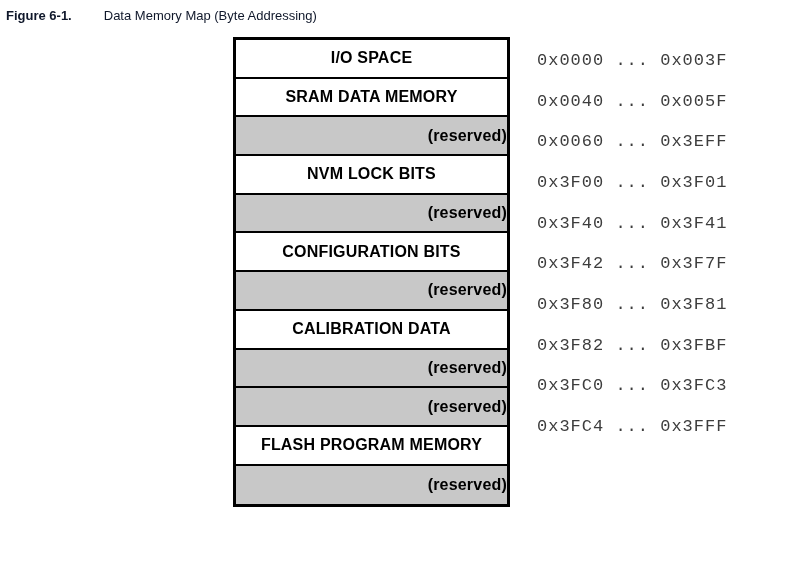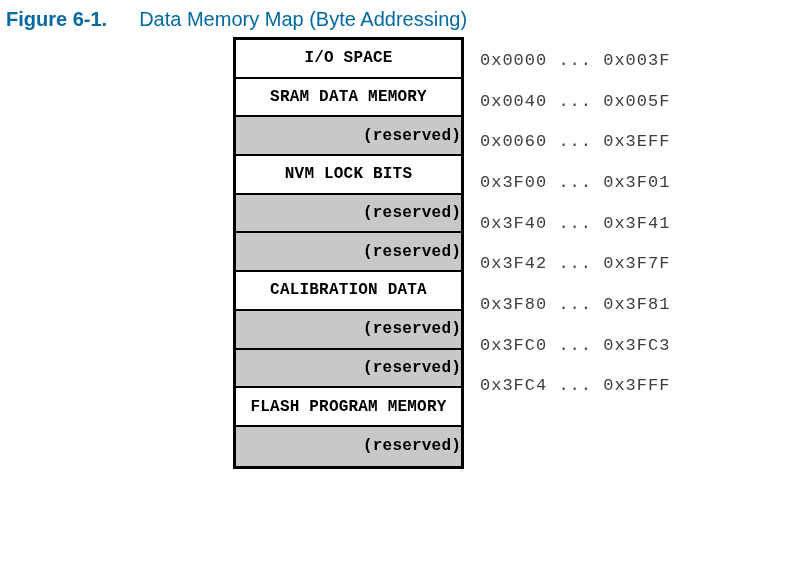--- a/index.html
+++ b/index.html
@@ -11,45 +11,44 @@
   *{box-sizing:border-box;}
   html,body{margin:0;padding:0;}
   body{
     width:800px;height:576px;position:relative;
     background:#ffffff;
     font-family:"Liberation Sans",sans-serif;
     overflow:hidden;
   }
   .caption{
     position:absolute;left:6px;top:8px;
-    font-size:20px;color:#0369a1;white-space:nowrap;
+    font-size:13px;color:#0f172a;white-space:nowrap;
   }
   .caption .fig-label{font-weight:bold;}
   .caption .fig-title{margin-left:32px;}
   .map{
     position:absolute;left:233px;top:37px;
     display:flex;align-items:flex-start;
   }
   .map-table{
-    width:231px;
+    width:277px;
     border:3px solid var(--border-color);
     background:var(--cell-bg);
-    font-family:Liberation Mono, monospace;
   }
   .cell{
     height:38.7px;
     border-bottom:2px solid var(--border-color);
     display:flex;align-items:center;justify-content:center;
     font-weight:bold;font-size:16px;letter-spacing:0.2px;
     color:#000;background:var(--cell-bg);
   }
   .cell:last-child{border-bottom:none;}
   .cell.reserved{background:var(--reserved-bg);justify-content:flex-end;}
   .addr-col{
-    margin-left:16px;
+    margin-left:27px;
     padding-top:3px;
   }
   .addr{
     height:40.7px;
     display:flex;align-items:center;
     font-family:"Liberation Mono","DejaVu Sans Mono",monospace;
     font-size:17px;letter-spacing:1px;
     color:var(--addr-color);
     white-space:pre;
   }
@@ -71,20 +70,23 @@
       </div>
       <div class="cell reserved">
         <span>(reserved)</span>
       </div>
       <div class="cell">
         <span>NVM LOCK BITS</span>
       </div>
       <div class="cell reserved">
         <span>(reserved)</span>
       </div>
+      <div class="cell">
+        <span>CONFIGURATION BITS</span>
+      </div>
       <div class="cell reserved">
         <span>(reserved)</span>
       </div>
       <div class="cell">
         <span>CALIBRATION DATA</span>
       </div>
       <div class="cell reserved">
         <span>(reserved)</span>
       </div>
       <div class="cell reserved">
@@ -98,16 +100,17 @@
       </div>
     </div>
   <div class="addr-col" id="addr-col">
       <div class="addr">0x0000 ... 0x003F</div>
       <div class="addr">0x0040 ... 0x005F</div>
       <div class="addr">0x0060 ... 0x3EFF</div>
       <div class="addr">0x3F00 ... 0x3F01</div>
       <div class="addr">0x3F40 ... 0x3F41</div>
       <div class="addr">0x3F42 ... 0x3F7F</div>
       <div class="addr">0x3F80 ... 0x3F81</div>
+      <div class="addr">0x3F82 ... 0x3FBF</div>
       <div class="addr">0x3FC0 ... 0x3FC3</div>
       <div class="addr">0x3FC4 ... 0x3FFF</div>
     </div>
 </div>
 
 </body></html>

